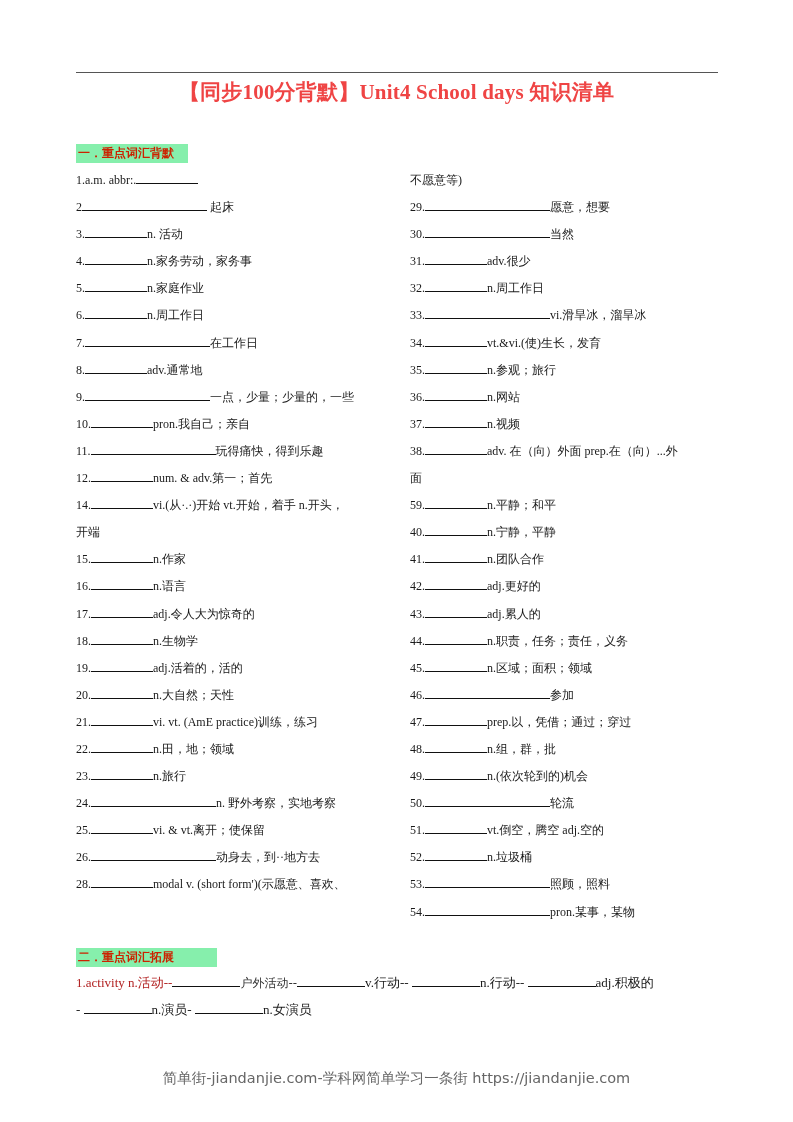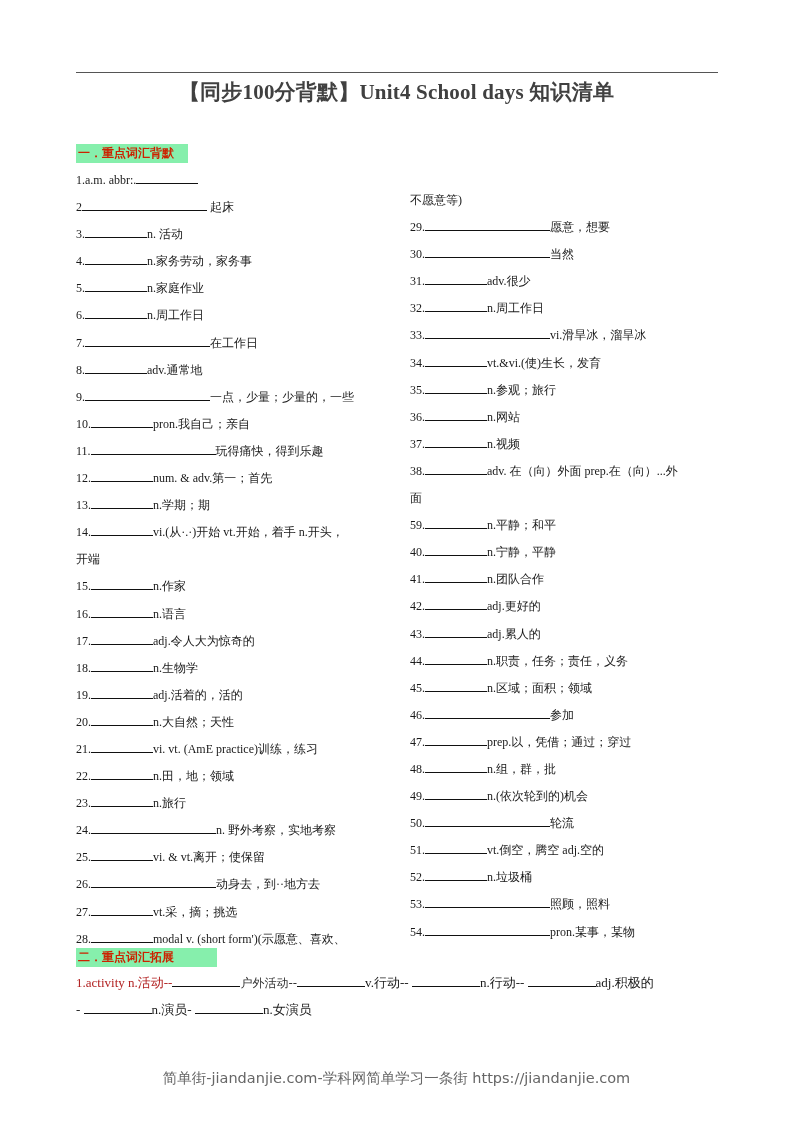--- a/index.html
+++ b/index.html
@@ -7,31 +7,31 @@
       width: 793px; height: 1122px; position: relative; overflow: hidden;
       font-family: "Liberation Serif", "DejaVu Serif", serif;
       color: #1a1a1a;
     }
     .top-rule {
       position: absolute; left: 76px; top: 72px; width: 642px; height: 0;
       border-top: 1.5px solid #555;
     }
     .title {
       position: absolute; left: 0; top: 78px; width: 793px;
-      text-align: center; font-weight: bold; font-size: 21px; color: #404040;
+      text-align: center; font-weight: bold; font-size: 21px; color: #ef4444;
       letter-spacing: 0.2px;
     }
     .section-header {
       position: absolute; left: 76px; height: 19px; line-height: 19px;
       background: #86efac; color: #cc2200; font-weight: bold;
       font-family: "DejaVu Sans", sans-serif; font-size: 12px; padding-left: 2px;
     }
     .col { position: absolute; }
     .col.left { left: 76px; top: 170px; width: 320px; }
-    .col.right { left: 410px; top: 170px; width: 315px; margin-top: 20px; }
+    .col.right { left: 410px; top: 170px; width: 315px; }
     .row {
       height: 27.1px; line-height: 20px; font-size: 12px; white-space: nowrap;
     }
     .num { }
     .blank { display: inline-block; border-bottom: 1px solid #111; height: 13px; vertical-align: baseline; }
     .blank.short { width: 62px; }
     .blank.long { width: 125px; }
     .blank.mid { width: 68px; }
     .cn { font-family: "DejaVu Sans", sans-serif; font-size: 12px; color: #333; }
     .expand {
@@ -59,36 +59,34 @@
     <div class="row"><span class="num">3.</span><span class="blank short"></span><span>n.  活动</span></div>
     <div class="row"><span class="num">4.</span><span class="blank short"></span><span>n.家务劳动，家务事</span></div>
     <div class="row"><span class="num">5.</span><span class="blank short"></span><span>n.家庭作业</span></div>
     <div class="row"><span class="num">6.</span><span class="blank short"></span><span>n.周工作日</span></div>
     <div class="row"><span class="num">7.</span><span class="blank long"></span><span>在工作日</span></div>
     <div class="row"><span class="num">8.</span><span class="blank short"></span><span>adv.通常地</span></div>
     <div class="row"><span class="num">9.</span><span class="blank long"></span><span>一点，少量；少量的，一些</span></div>
     <div class="row"><span class="num">10.</span><span class="blank short"></span><span>pron.我自己；亲自</span></div>
     <div class="row"><span class="num">11.</span><span class="blank long"></span><span>玩得痛快，得到乐趣</span></div>
     <div class="row"><span class="num">12.</span><span class="blank short"></span><span>num. &amp; adv.第一；首先</span></div>
-    <div class="row"><span class="num">13.</span><span class="blank short"></span><span>n.学期；期</span></div>
     <div class="row"><span class="num">14.</span><span class="blank short"></span><span>vi.(从·.·)开始 vt.开始，着手 n.开头，</span></div>
     <div class="row"><span class="num">开端</span><span></span></div>
     <div class="row"><span class="num">15.</span><span class="blank short"></span><span>n.作家</span></div>
     <div class="row"><span class="num">16.</span><span class="blank short"></span><span>n.语言</span></div>
     <div class="row"><span class="num">17.</span><span class="blank short"></span><span>adj.令人大为惊奇的</span></div>
     <div class="row"><span class="num">18.</span><span class="blank short"></span><span>n.生物学</span></div>
     <div class="row"><span class="num">19.</span><span class="blank short"></span><span>adj.活着的，活的</span></div>
     <div class="row"><span class="num">20.</span><span class="blank short"></span><span>n.大自然；天性</span></div>
     <div class="row"><span class="num">21.</span><span class="blank short"></span><span>vi. vt. (AmE practice)训练，练习</span></div>
     <div class="row"><span class="num">22.</span><span class="blank short"></span><span>n.田，地；领域</span></div>
     <div class="row"><span class="num">23.</span><span class="blank short"></span><span>n.旅行</span></div>
     <div class="row"><span class="num">24.</span><span class="blank long"></span><span>n.  野外考察，实地考察</span></div>
     <div class="row"><span class="num">25.</span><span class="blank short"></span><span>vi. &amp; vt.离开；使保留</span></div>
     <div class="row"><span class="num">26.</span><span class="blank long"></span><span>动身去，到··地方去</span></div>
-    <div class="row"><span class="num">27.</span><span class="blank short"></span><span>vt.采，摘；挑选</span></div>
     <div class="row"><span class="num">28.</span><span class="blank short"></span><span>modal v. (short form')(示愿意、喜欢、</span></div>
   </div>
 <div class="col right" id="right-col">
     <div class="row"><span class="num">不愿意等)</span><span></span></div>
     <div class="row"><span class="num">29.</span><span class="blank long"></span><span>愿意，想要</span></div>
     <div class="row"><span class="num">30.</span><span class="blank long"></span><span>当然</span></div>
     <div class="row"><span class="num">31.</span><span class="blank short"></span><span>adv.很少</span></div>
     <div class="row"><span class="num">32.</span><span class="blank short"></span><span>n.周工作日</span></div>
     <div class="row"><span class="num">33.</span><span class="blank long"></span><span>vi.滑旱冰，溜旱冰</span></div>
     <div class="row"><span class="num">34.</span><span class="blank short"></span><span>vt.&amp;vi.(使)生长，发育</span></div>

